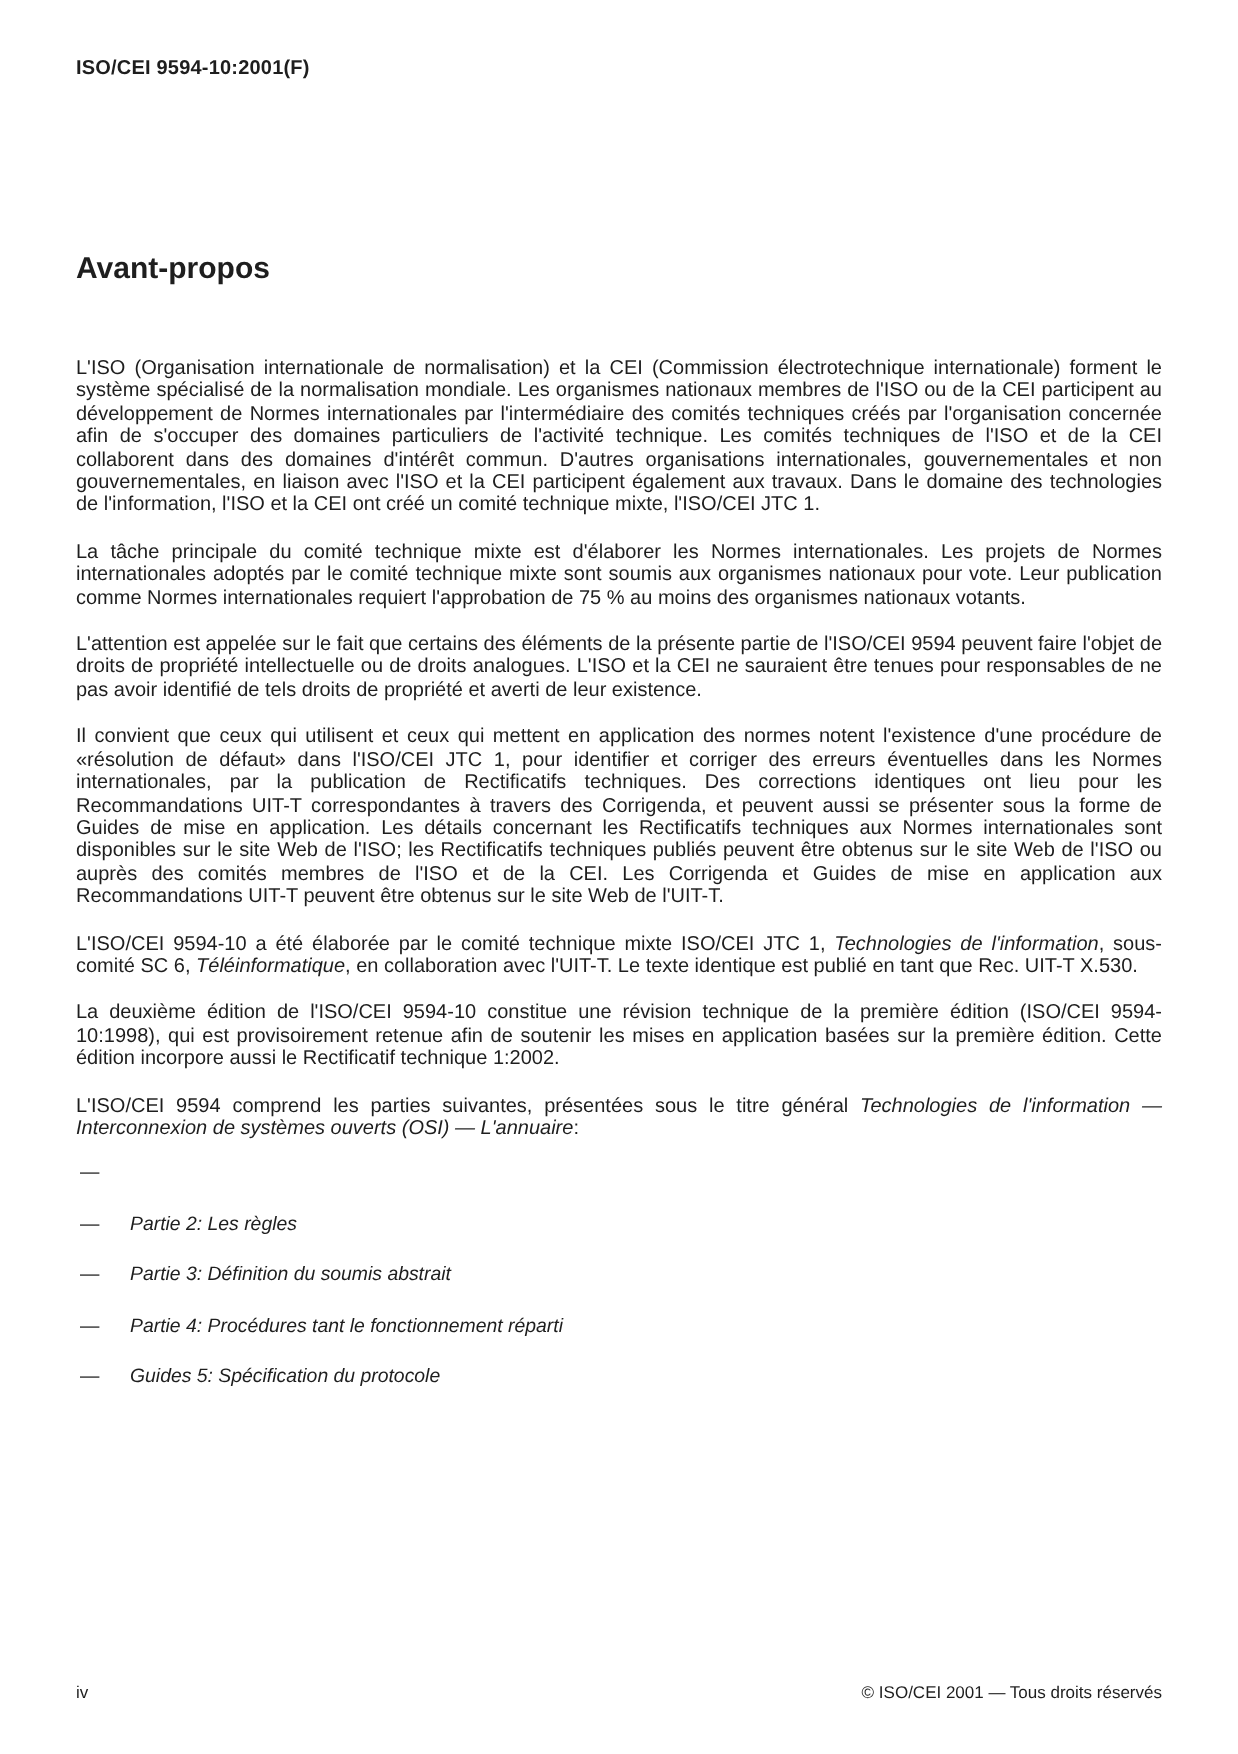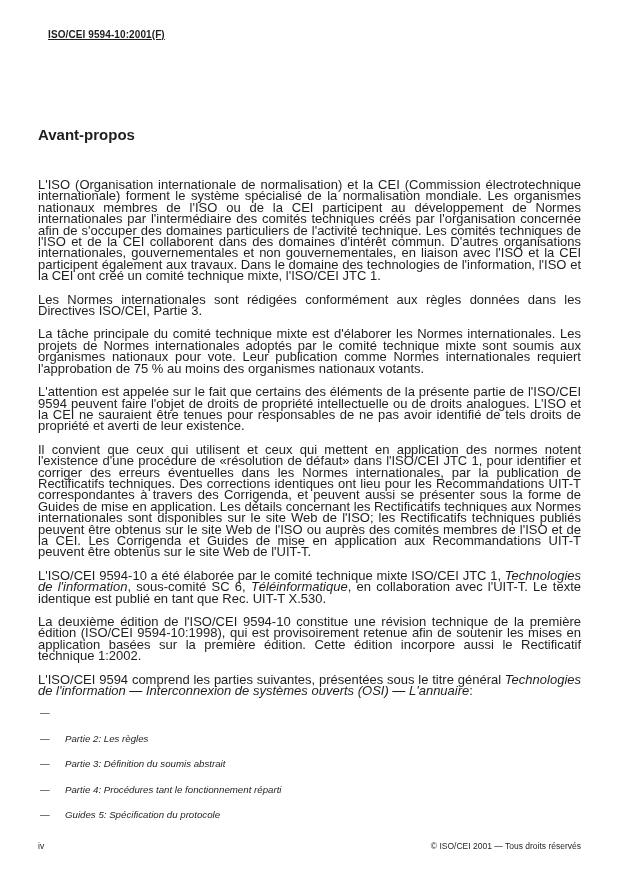--- a/index.html
+++ b/index.html
@@ -13,42 +13,41 @@
     height: 877px;
     background: var(--bg, #ffffff);
     color: var(--fg, #1e1e1e);
     font-family: "Liberation Sans", "DejaVu Sans", sans-serif;
     overflow: hidden;
     box-sizing: border-box;
   }
   .running-header {
     position: absolute;
     top: 29px;
-    left: 48px;
+    left: 38px;
     right: 38px;
     font-size: 10px;
     font-weight: bold;
     letter-spacing: 0.1px;
-    text-decoration: underline;
   }
   .content {
     position: absolute;
     top: 126px;
     left: 38px;
     width: 543px;
   }
   .section-title {
     font-size: 15px;
     font-weight: bold;
     margin: 0 0 36px 0;
     line-height: 17px;
   }
   .body-text p {
     margin: 12px 0 11px 0;
-    font-size: 13px;
+    font-size: 10px;
     line-height: 11.4px;
     text-align: justify;
     text-justify: inter-word;
   }
   .parts-list {
     margin-top: 5px;
   }
   .list-item {
     display: flex;
     font-size: 9.7px;
@@ -80,21 +79,20 @@
 
   <div class="running-header">
     <span>ISO/CEI 9594-10:2001(F)</span>
   </div>
 
   <div class="content">
     <h1 class="section-title">Avant-propos</h1>
 
     <div class="body-text">
       <p><span>L'ISO (Organisation internationale de normalisation) et la CEI (Commission électrotechnique internationale) forment le système spécialisé de la normalisation mondiale. Les organismes nationaux membres de l'ISO ou de la CEI participent au développement de Normes internationales par l'intermédiaire des comités techniques créés par l'organisation concernée afin de s'occuper des domaines particuliers de l'activité technique. Les comités techniques de l'ISO et de la CEI collaborent dans des domaines d'intérêt commun. D'autres organisations internationales, gouvernementales et non gouvernementales, en liaison avec l'ISO et la CEI participent également aux travaux. Dans le domaine des technologies de l'information, l'ISO et la CEI ont créé un comité technique mixte, l'ISO/CEI JTC 1.</span></p>
-      <p><span>Les Normes internationales sont rédigées conformément aux règles données dans les Directives ISO/CEI, Partie 3.</span></p>
       <p><span>La tâche principale du comité technique mixte est d'élaborer les Normes internationales. Les projets de Normes internationales adoptés par le comité technique mixte sont soumis aux organismes nationaux pour vote. Leur publication comme Normes internationales requiert l'approbation de 75 % au moins des organismes nationaux votants.</span></p>
       <p><span>L'attention est appelée sur le fait que certains des éléments de la présente partie de l'ISO/CEI 9594 peuvent faire l'objet de droits de propriété intellectuelle ou de droits analogues. L'ISO et la CEI ne sauraient être tenues pour responsables de ne pas avoir identifié de tels droits de propriété et averti de leur existence.</span></p>
       <p><span>Il convient que ceux qui utilisent et ceux qui mettent en application des normes notent l'existence d'une procédure de «résolution de défaut» dans l'ISO/CEI JTC 1, pour identifier et corriger des erreurs éventuelles dans les Normes internationales, par la publication de Rectificatifs techniques. Des corrections identiques ont lieu pour les Recommandations UIT-T correspondantes à travers des Corrigenda, et peuvent aussi se présenter sous la forme de Guides de mise en application. Les détails concernant les Rectificatifs techniques aux Normes internationales sont disponibles sur le site Web de l'ISO; les Rectificatifs techniques publiés peuvent être obtenus sur le site Web de l'ISO ou auprès des comités membres de l'ISO et de la CEI. Les Corrigenda et Guides de mise en application aux Recommandations UIT-T peuvent être obtenus sur le site Web de l'UIT-T.</span></p>
       <p><span>L'ISO/CEI 9594-10 a été élaborée par le comité technique mixte ISO/CEI JTC 1, </span><i>Technologies de l'information</i><span>, sous-comité SC 6, </span><i>Téléinformatique</i><span>, en collaboration avec l'UIT-T. Le texte identique est publié en tant que Rec. UIT-T X.530.</span></p>
       <p><span>La deuxième édition de l'ISO/CEI 9594-10 constitue une révision technique de la première édition (ISO/CEI 9594-10:1998), qui est provisoirement retenue afin de soutenir les mises en application basées sur la première édition. Cette édition incorpore aussi le Rectificatif technique 1:2002.</span></p>
       <p><span>L'ISO/CEI 9594 comprend les parties suivantes, présentées sous le titre général </span><i>Technologies de l'information — Interconnexion de systèmes ouverts (OSI) — L'annuaire</i><span>:</span></p>
 
       <div class="parts-list">
         <div class="list-item">
           <span class="dash">—</span>

